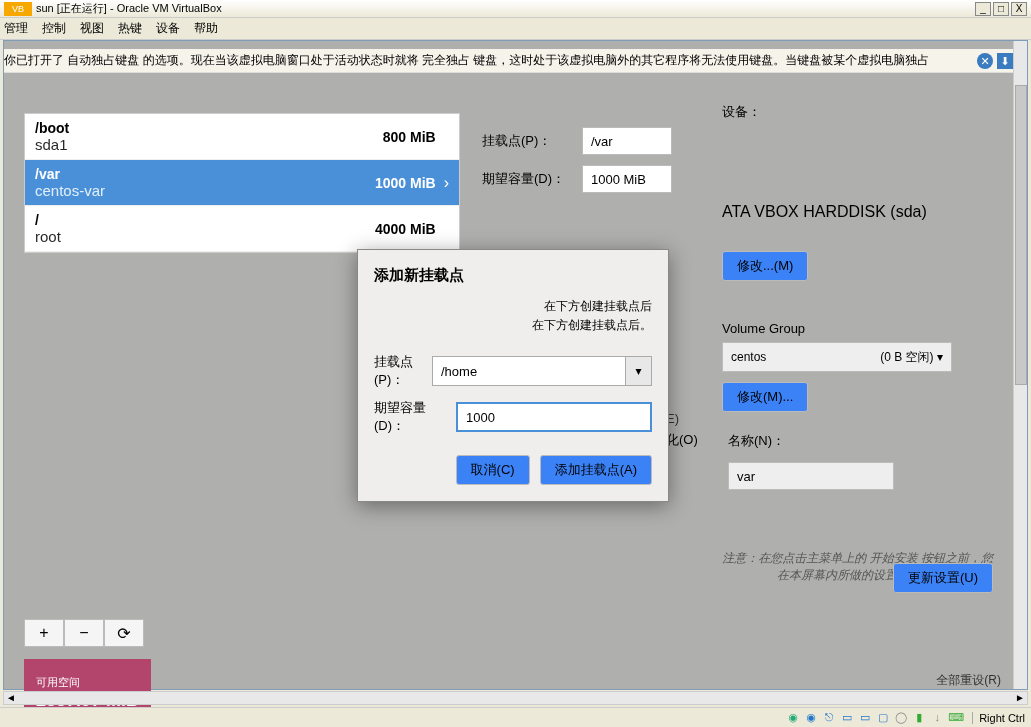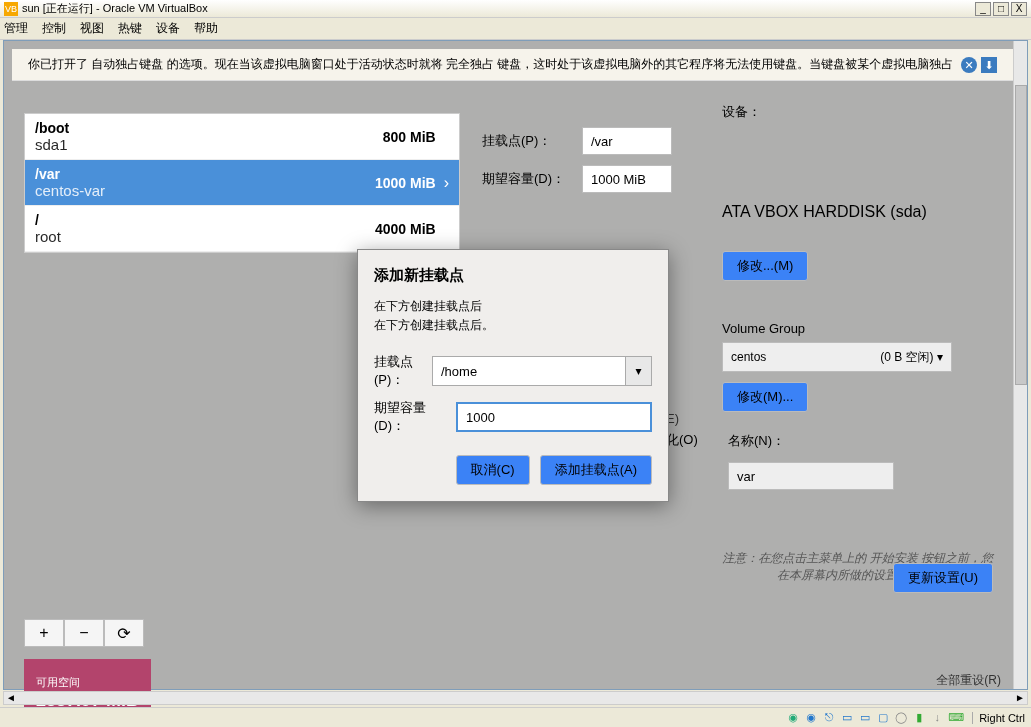--- a/index.html
+++ b/index.html
@@ -1,29 +1,29 @@
 <!DOCTYPE html>
 <html><head>
 <meta charset="utf-8">
 <style>
 * { box-sizing: border-box; margin: 0; padding: 0; font-family: "Microsoft YaHei", Arial, sans-serif; font-size: 12px; }
 body { background: #ece9d8; width: 1031px; height: 727px; overflow: hidden; position: relative; }
 
 .titlebar { height: 18px; background: linear-gradient(#fff,#ece9d8); display: flex; align-items: center; padding: 0 4px; border-bottom: 1px solid #ccc; }
-.titlebar .vb-icon { width: 14px; height: 14px; background: #f7a800; margin-right: 4px; font-size: 9px; color:#fff; text-align:center; line-height:14px; }
+.titlebar .vb-icon { width: 28px; height: 14px; background: #f7a800; margin-right: 4px; font-size: 9px; color:#fff; text-align:center; line-height:14px; }
 .titlebar .title { flex: 1; font-size: 11px; }
 .winbtns { display: flex; gap: 2px; }
 .winbtn { width: 16px; height: 14px; border: 1px solid #888; background: #ece9d8; font-size: 10px; text-align: center; line-height: 12px; cursor: pointer; }
 
 .menubar { height: 22px; background: #ece9d8; display: flex; align-items: center; padding: 0 4px; gap: 14px; font-size: 12px; border-bottom: 1px solid #ccc; }
 .menubar span { cursor: pointer; }
 
 .vm-area { position: absolute; top: 40px; left: 3px; right: 3px; height: 650px; background: #f2f2f2; border: 1px solid #7f9db9; }
 
-.infobar { position: absolute; top: 8px; left: 0; right: 0; height: 32px; background: #f6f3eb; border-bottom: 1px solid #ddd; display: flex; align-items: center; padding: 0 16px; font-size: 12px; margin-left: 8px; }
+.infobar { position: absolute; top: 8px; left: 0; right: 0; height: 24px; background: #f6f3eb; border-bottom: 1px solid #ddd; display: flex; align-items: center; padding: 0 0; font-size: 12px; }
 .infobar .txt { flex: 1; }
 .infobar .close-icon { width: 16px; height: 16px; background: #3b7bbf; border-radius: 8px; color: #fff; text-align: center; line-height: 16px; margin-left: 4px; cursor: pointer; font-size: 11px; }
 .infobar .down-icon { width: 16px; height: 16px; background: #3b7bbf; color: #fff; text-align: center; line-height: 16px; cursor: pointer; font-size: 11px; margin-left: 4px; }
 
 .vm-content { position: absolute; top: 0; left: 0; right: 14px; bottom: 0; background: #efeeed; }
 
 .scrollbar-v { position: absolute; top: 0; right: 0; width: 14px; bottom: 0; background: #e8e8e8; border-left: 1px solid #ccc; }
 .scrollbar-v .thumb { position: absolute; top: 44px; left: 1px; width: 12px; height: 300px; background: #c8c8c8; border: 1px solid #aaa; }
 
 .left-panel { position: absolute; left: 20px; top: 72px; width: 436px; }
@@ -61,21 +61,21 @@
 .vg-modify-btn { margin-left: 240px; margin-top: 10px; }
 .label-row { display: flex; gap: 80px; margin-top: 20px; }
 .label-col label { display: block; font-size: 13px; margin-bottom: 12px; }
 .label-col input { width: 166px; height: 28px; border: 1px solid #bbb; background: #eee; padding: 0 8px; font-size: 13px; }
 .update-btn { position: absolute; right: 0; top: 460px; }
 .note { text-align: right; font-style: italic; font-size: 12px; color: #555; margin-top: 20px; }
 
 .modal-overlay { position: absolute; inset: 0; background: rgba(80,80,80,0.4); }
 .modal { position: absolute; left: 353px; top: 208px; width: 312px; background: #f0eeec; border: 1px solid #888; box-shadow: 0 4px 20px rgba(0,0,0,0.4); padding: 16px; }
 .modal h3 { font-size: 15px; font-weight: bold; margin-bottom: 12px; }
-.modal .desc { text-align: left; font-size: 13px; margin-bottom: 18px; line-height: 1.6; }
+.modal .desc { text-align: right; font-size: 13px; margin-bottom: 18px; line-height: 1.6; }
 .modal .mrow { display: flex; align-items: center; margin-bottom: 10px; }
 .modal .mrow label { width: 90px; font-size: 13px; }
 .modal .combo { flex: 1; display: flex; height: 30px; border: 1px solid #aaa; background: #fff; }
 .modal .combo input { flex: 1; border: none; padding: 0 8px; font-size: 13px; outline: none; }
 .modal .combo .dd { width: 26px; background: #e8e8e8; border-left: 1px solid #aaa; text-align: center; line-height: 28px; cursor: pointer; }
 .modal input.text { flex: 1; height: 30px; border: 2px solid #4a90d9; padding: 0 8px; font-size: 13px; outline: none; }
 .modal .mbtns { display: flex; justify-content: flex-end; gap: 10px; margin-top: 20px; }
 
 .bottom-scroll { position: absolute; left: 3px; right: 3px; top: 691px; height: 14px; background: #e8e8e8; border: 1px solid #ccc; }
 .bottom-scroll .arrow-l { position: absolute; left: 0; width: 14px; height: 12px; text-align: center; font-size: 10px; cursor: pointer; }

